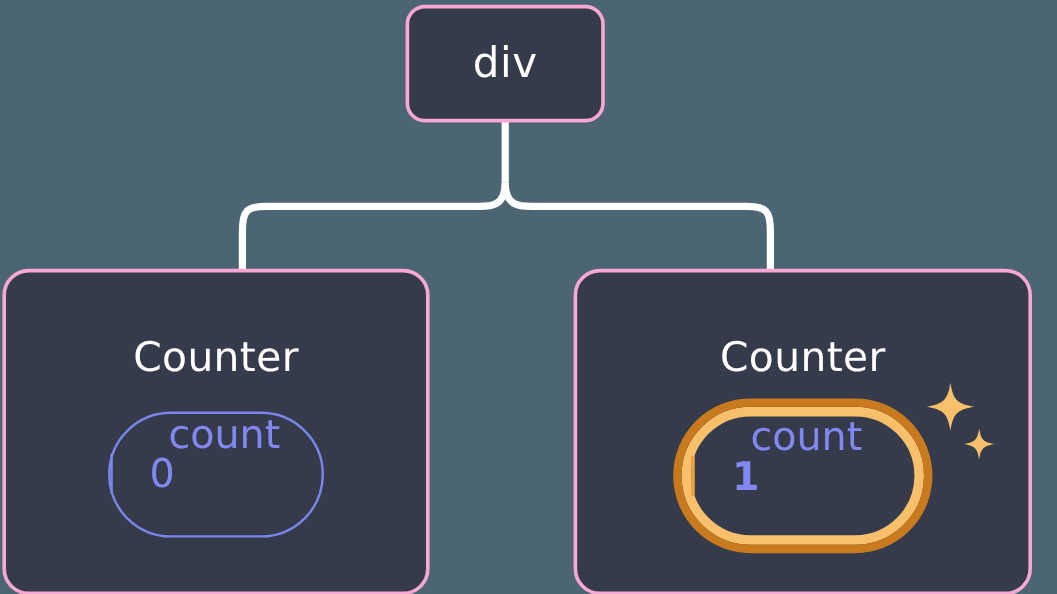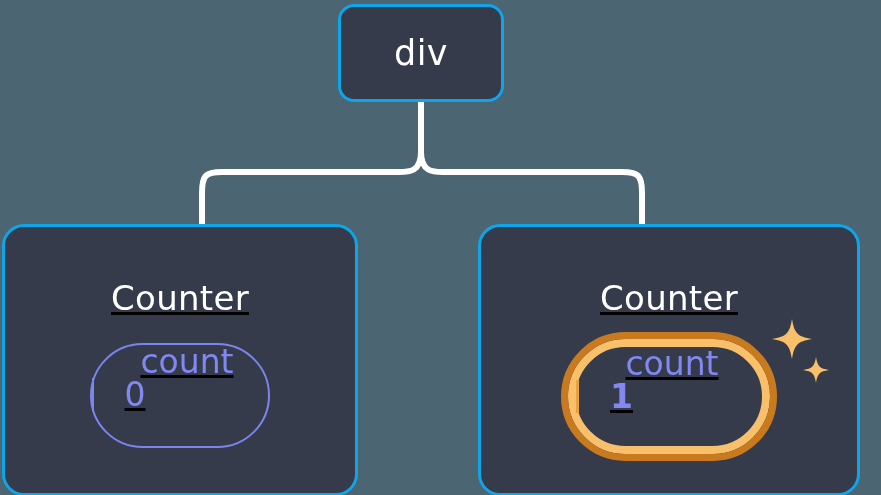--- a/index.html
+++ b/index.html
@@ -28,21 +28,21 @@
     top: 0;
     width: 881px;
     height: 495px;
     pointer-events: none;
   }
 
   
   .node {
     position: absolute;
     background: #353b4a;
-    border: 3px solid #0ea5e9;
+    border: 3px solid #f9a8d4;
     border-radius: 20px;
     box-sizing: border-box;
   }
   .node-root {
     left: 338px;
     top: 4px;
     width: 166px;
     height: 98px;
     border-radius: 16px;
     display: flex;
@@ -57,21 +57,20 @@
   }
 
   .node-child {
     width: 356px;
     height: 272px;
     top: 224px;
     border-radius: 22px;
     display: flex;
     flex-direction: column;
     align-items: center;
-    text-decoration: underline;
   }
   .node-child.left  { left: 2px; }
   .node-child.right { left: 478px; width: 382px; }
 
   .node-child .node-title {
     color: #ffffff;
     font-size: 34px;
     letter-spacing: 0.3px;
     line-height: 1;
     margin-top: 54px;

